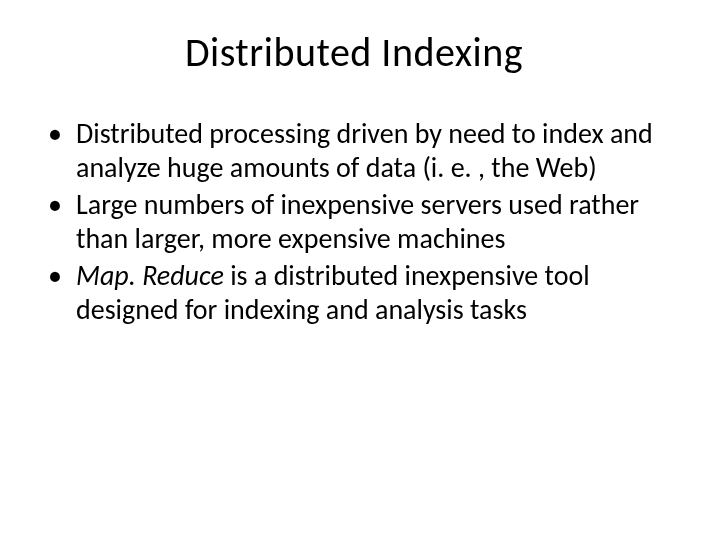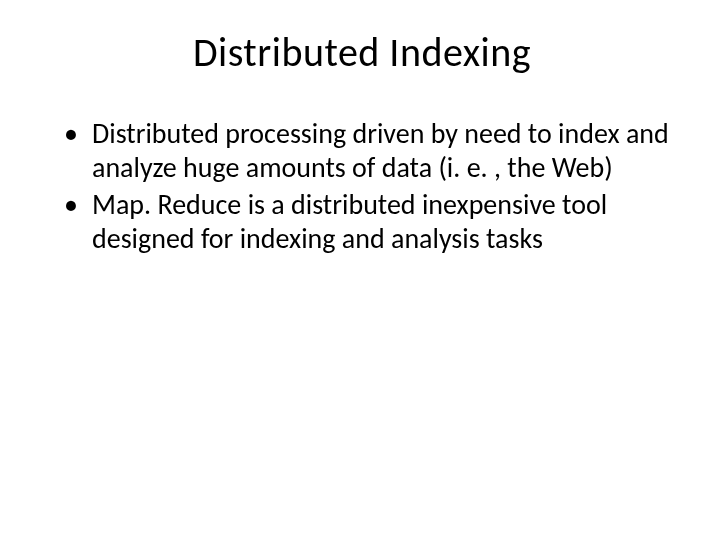--- a/index.html
+++ b/index.html
@@ -8,21 +8,21 @@
     width: 720px;
     height: 540px;
     background: #ffffff;
     font-family: Calibri, "Segoe UI", Arial, sans-serif;
     color: #000000;
   }
   .slide {
     width: 720px;
     height: 428px;
     box-sizing: border-box;
-    padding: 18px 40px 40px 44px;
+    padding: 18px 40px 40px 28px;
   }
   .title {
     text-align: center;
     font-size: 40px;
     font-weight: 400;
     margin: 10px 0 40px 0;
     letter-spacing: 0.5px;
   }
   .body {
     font-size: 28px;
@@ -40,30 +40,34 @@
   }
   li::before {
     content: "•";
     position: absolute;
     left: 0;
     top: 0;
     font-size: 28px;
     line-height: 1.2;
   }
   .italic {
+    font-style: italic;
   }
 </style>
 </head>
 <body>
 
 <div class="slide">
   <h1 class="title">Distributed Indexing</h1>
   <div class="body">
     <ul>
       <li>
         <span>Distributed processing driven by need to index and analyze huge amounts of data (i. e. , the Web)</span>
       </li>
       <li>
+        <span>Large numbers of inexpensive servers used rather than larger, more expensive machines</span>
+      </li>
+      <li>
         <span class="italic">Map. Reduce</span><span> is a distributed inexpensive tool designed for indexing and analysis tasks</span>
       </li>
     </ul>
   </div>
 </div>
 
 </body></html>

